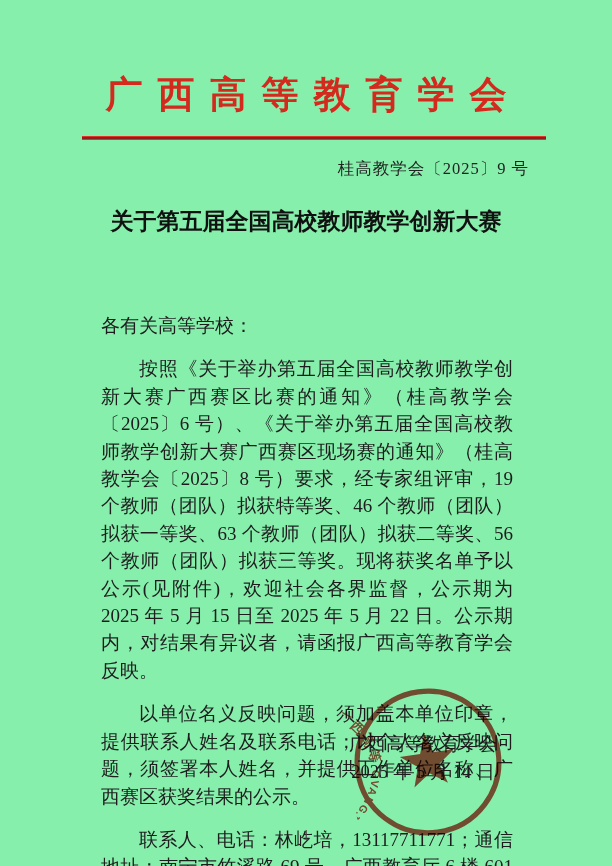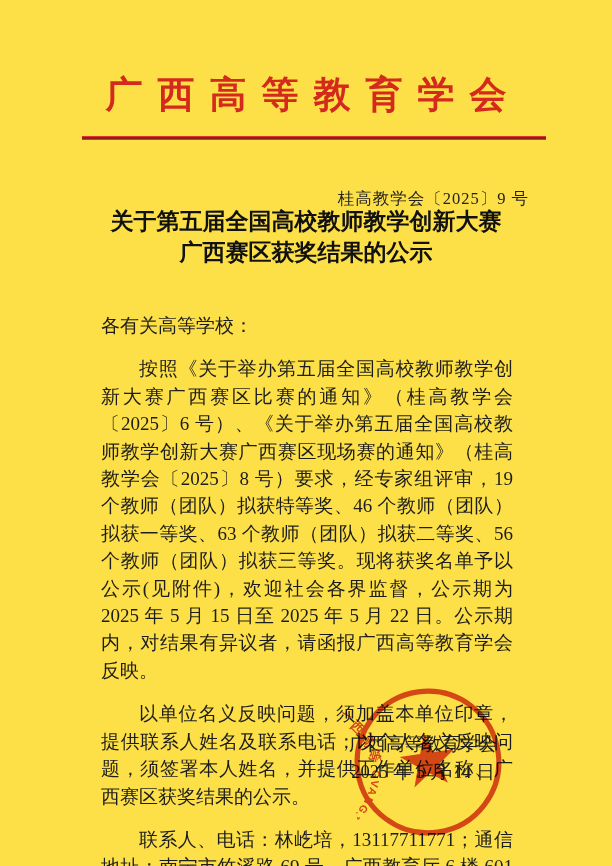--- a/index.html
+++ b/index.html
@@ -4,40 +4,39 @@
 <style>
   html,body { margin:0; padding:0; }
   body {
     width:612px; height:866px;
     background:#ffffff;
     font-family:"Liberation Serif","DejaVu Serif",serif;
     color:#1d1d1d;
     position:relative;
     overflow:hidden;
   }
-  .page { position:absolute; inset:0; background:#fde047; }
+  .page { position:absolute; inset:0; background:#86efac; }
 
   .org-header {
     position:absolute; top:70px; left:0; width:100%;
     text-align:center;
     font-size:37px; font-weight:bold;
     color:#d42a1e;
     letter-spacing:15px; text-indent:15px;
     white-space:nowrap;
   }
   .red-line {
     position:absolute; top:136px; left:82px; width:464px; height:4px;
     background:linear-gradient(to bottom,#e03428 0 30%,#8a1f1f 30% 65%,#e03428 65% 100%);
   }
   .doc-number {
     position:absolute; top:158px; left:85px; width:444px;
     text-align:right;
     font-size:16.5px; color:#222;
     letter-spacing:1px;
-    margin-top:30px;
   }
   .doc-title {
     position:absolute; top:206px; left:0; width:100%;
     text-align:center;
     font-family:"Liberation Sans","DejaVu Sans",sans-serif;
     font-weight:bold; font-size:23px; line-height:31px;
     color:#111;
   }
   .body-text {
     position:absolute; top:296px; left:85px; width:444px;
@@ -77,21 +76,20 @@
 <div class="page">
 
   <div class="org-header">广西高等教育学会</div>
 
   <div class="red-line"></div>
 
   <div class="doc-number">桂高教学会〔2025〕9 号</div>
 
   <div class="doc-title">
     <div>关于第五届全国高校教师教学创新大赛</div>
-    <div>广西赛区获奖结果的公示</div>
   </div>
 
   <div class="body-text">
     <p class="salutation">各有关高等学校：</p>
     <p>按照《关于举办第五届全国高校教师教学创新大赛广西赛区比赛的通知》（桂高教学会〔2025〕6 号）、《关于举办第五届全国高校教师教学创新大赛广西赛区现场赛的通知》（桂高教学会〔2025〕8 号）要求，经专家组评审，19 个教师（团队）拟获特等奖、46 个教师（团队）拟获一等奖、63 个教师（团队）拟获二等奖、56 个教师（团队）拟获三等奖。现将获奖名单予以公示(见附件)，欢迎社会各界监督，公示期为 2025 年 5 月 15 日至 2025 年 5 月 22 日。公示期内，对结果有异议者，请函报广西高等教育学会反映。</p>
     <p>以单位名义反映问题，须加盖本单位印章，提供联系人姓名及联系电话；以个人名义反映问题，须签署本人姓名，并提供工作单位名称、广西赛区获奖结果的公示。</p>
     <p>联系人、电话：林屹培，13117711771；通信地址：南宁市竹溪路 69 号，广西教育厅 6 楼 601 办公室。</p>
   </div>
 
   <div class="signature">

